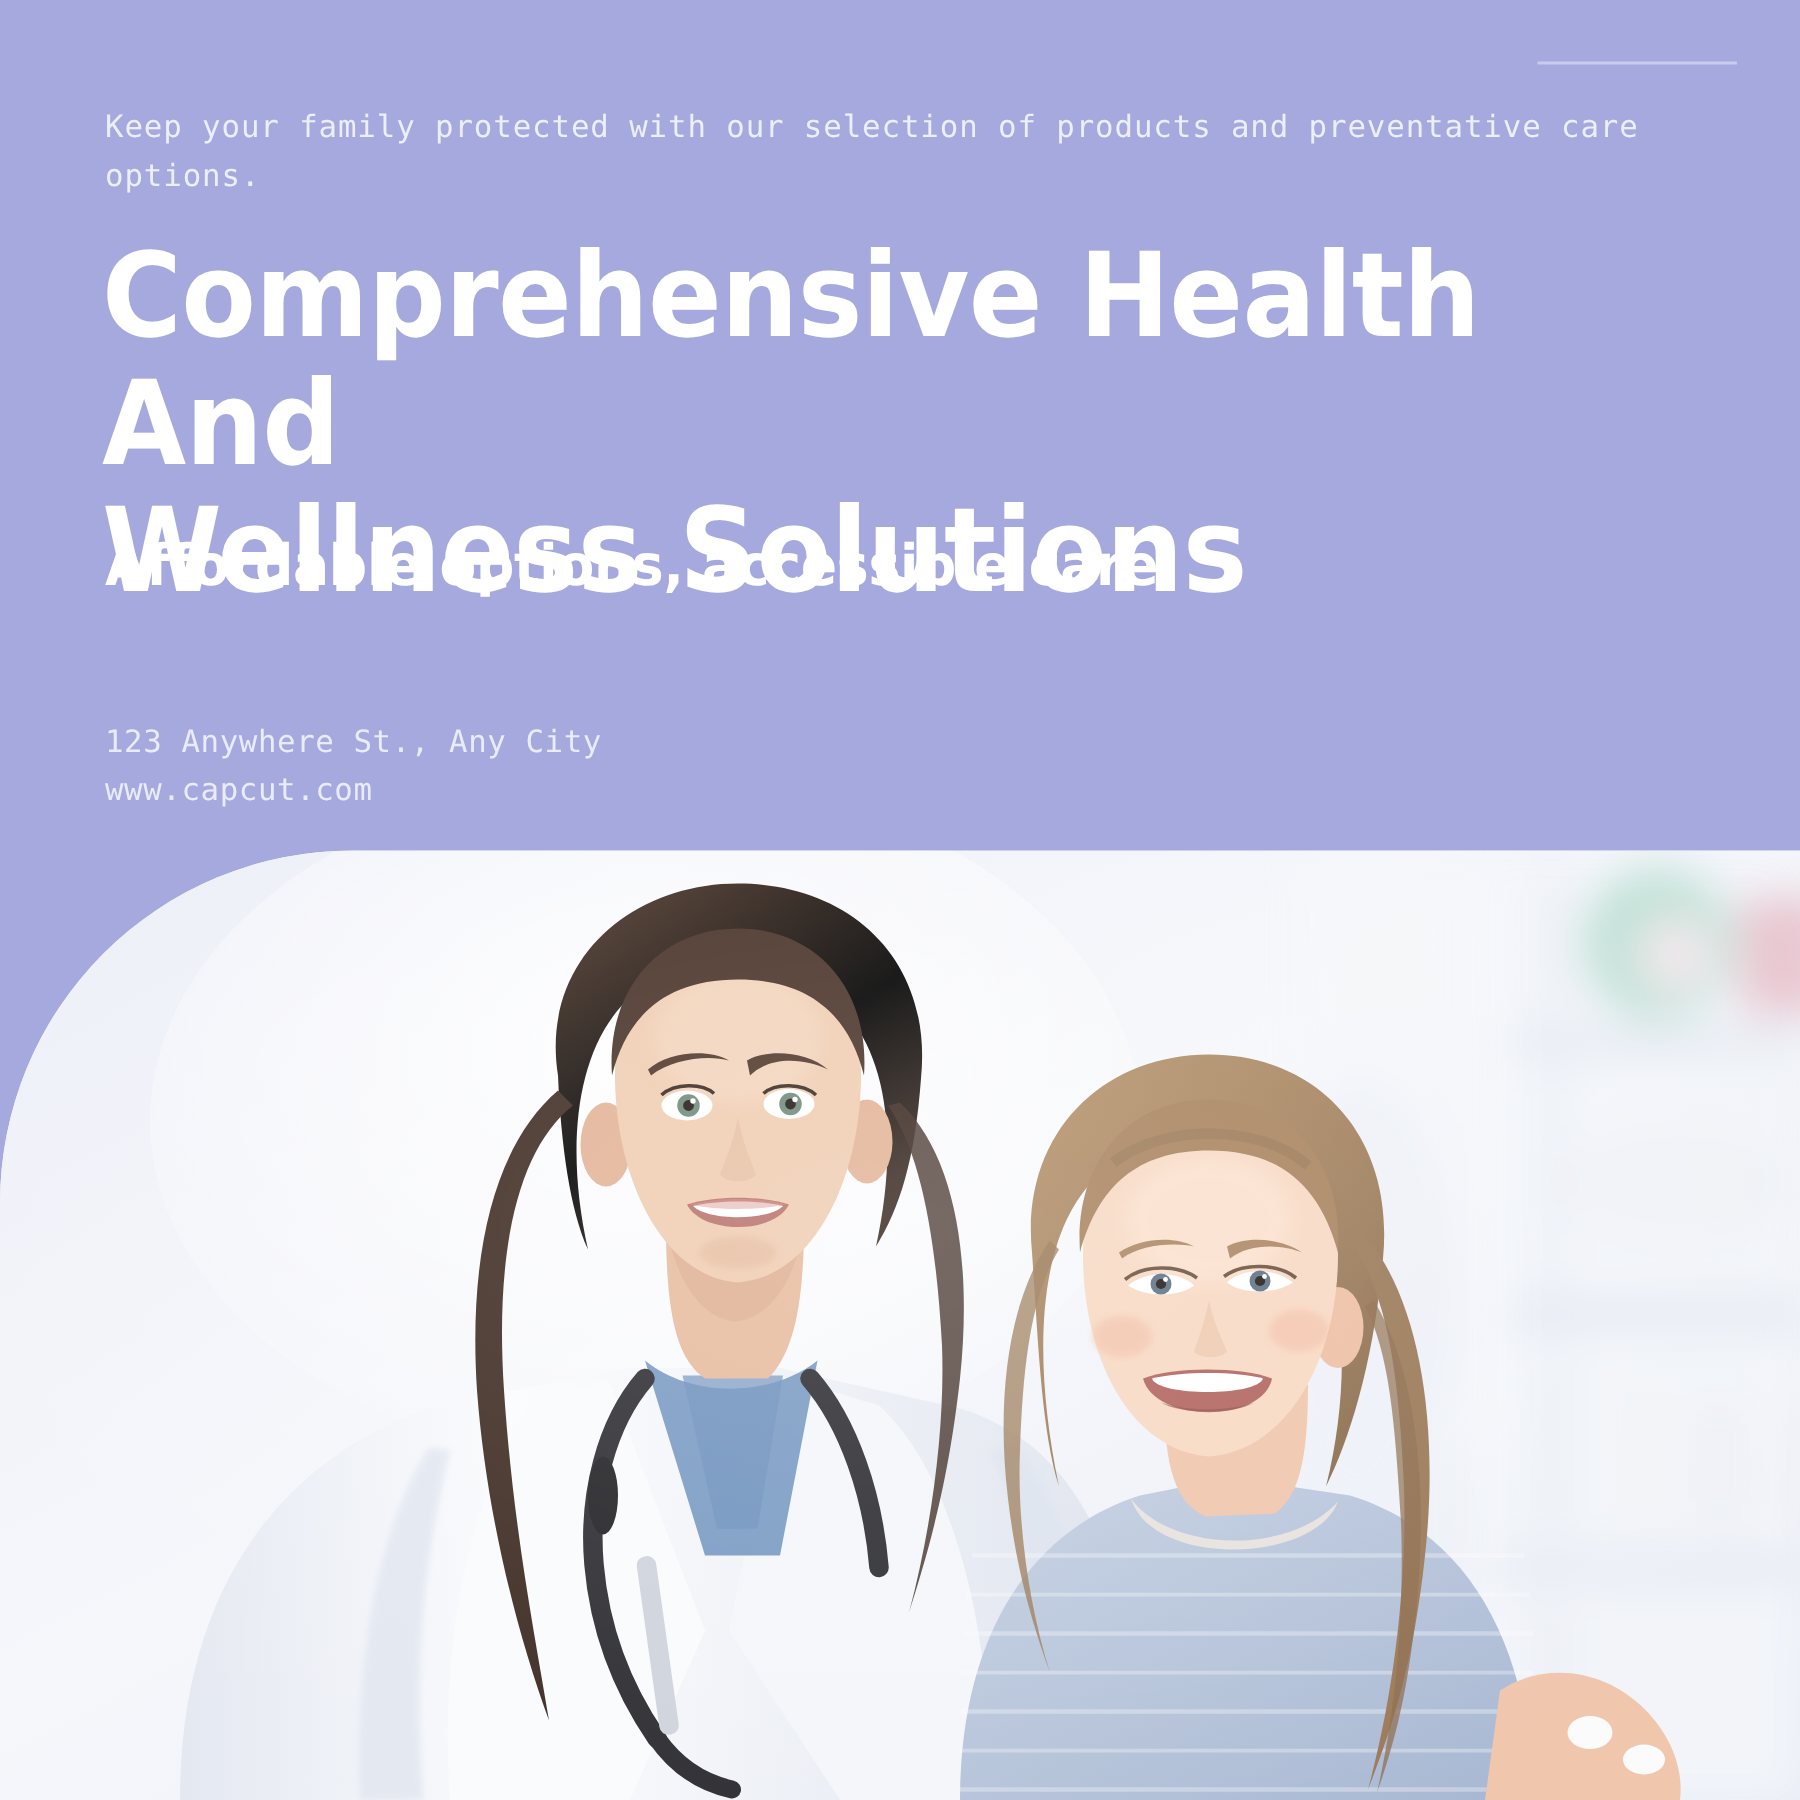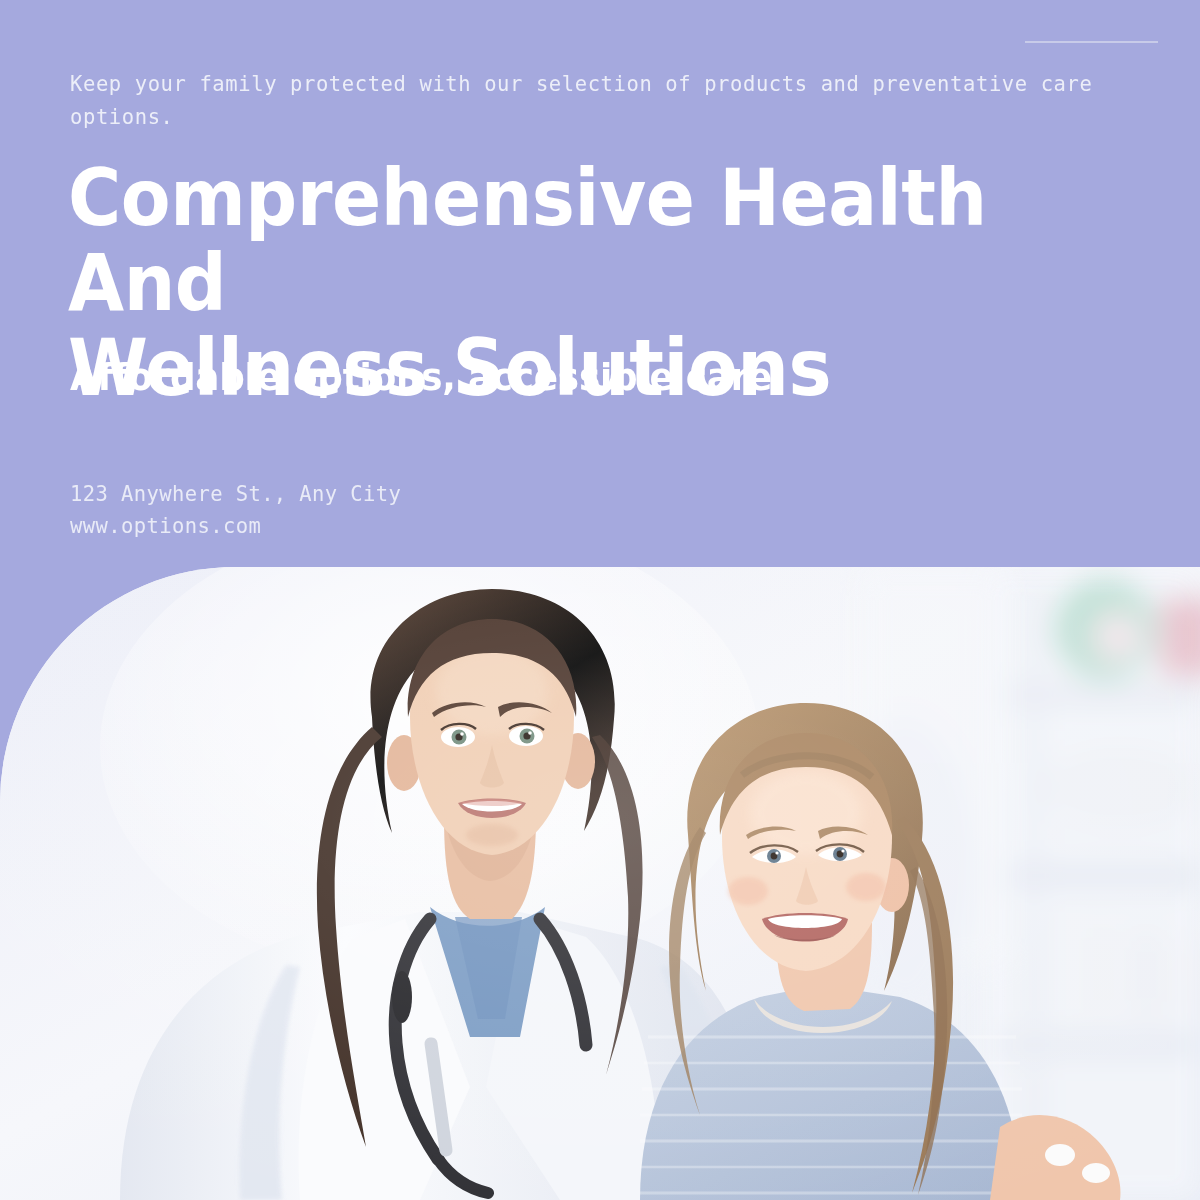--- a/index.html
+++ b/index.html
@@ -133,21 +133,21 @@
 
   <div class="tagline">Keep your family protected with our selection of products and preventative care options.</div>
 
   <div class="headline">Comprehensive Health And
 Wellness Solutions</div>
 
   <div class="subheadline">Affordable options, accessible care</div>
 
   <div class="contact">
     <div>123 Anywhere St., Any City</div>
-    <div>www.options.com</div>
+    <div>www.capcut.com</div>
   </div>
 
 
   <div class="photo-panel">
     <svg viewBox="0 0 1200 633" preserveAspectRatio="xMidYMid slice">
       <defs>
         <linearGradient id="bgGrad" x1="0" y1="0" x2="1" y2="1">
           <stop offset="0%" stop-color="#eceef8"></stop>
           <stop offset="45%" stop-color="#f6f7fb"></stop>
           <stop offset="100%" stop-color="#e8ecf5"></stop>

